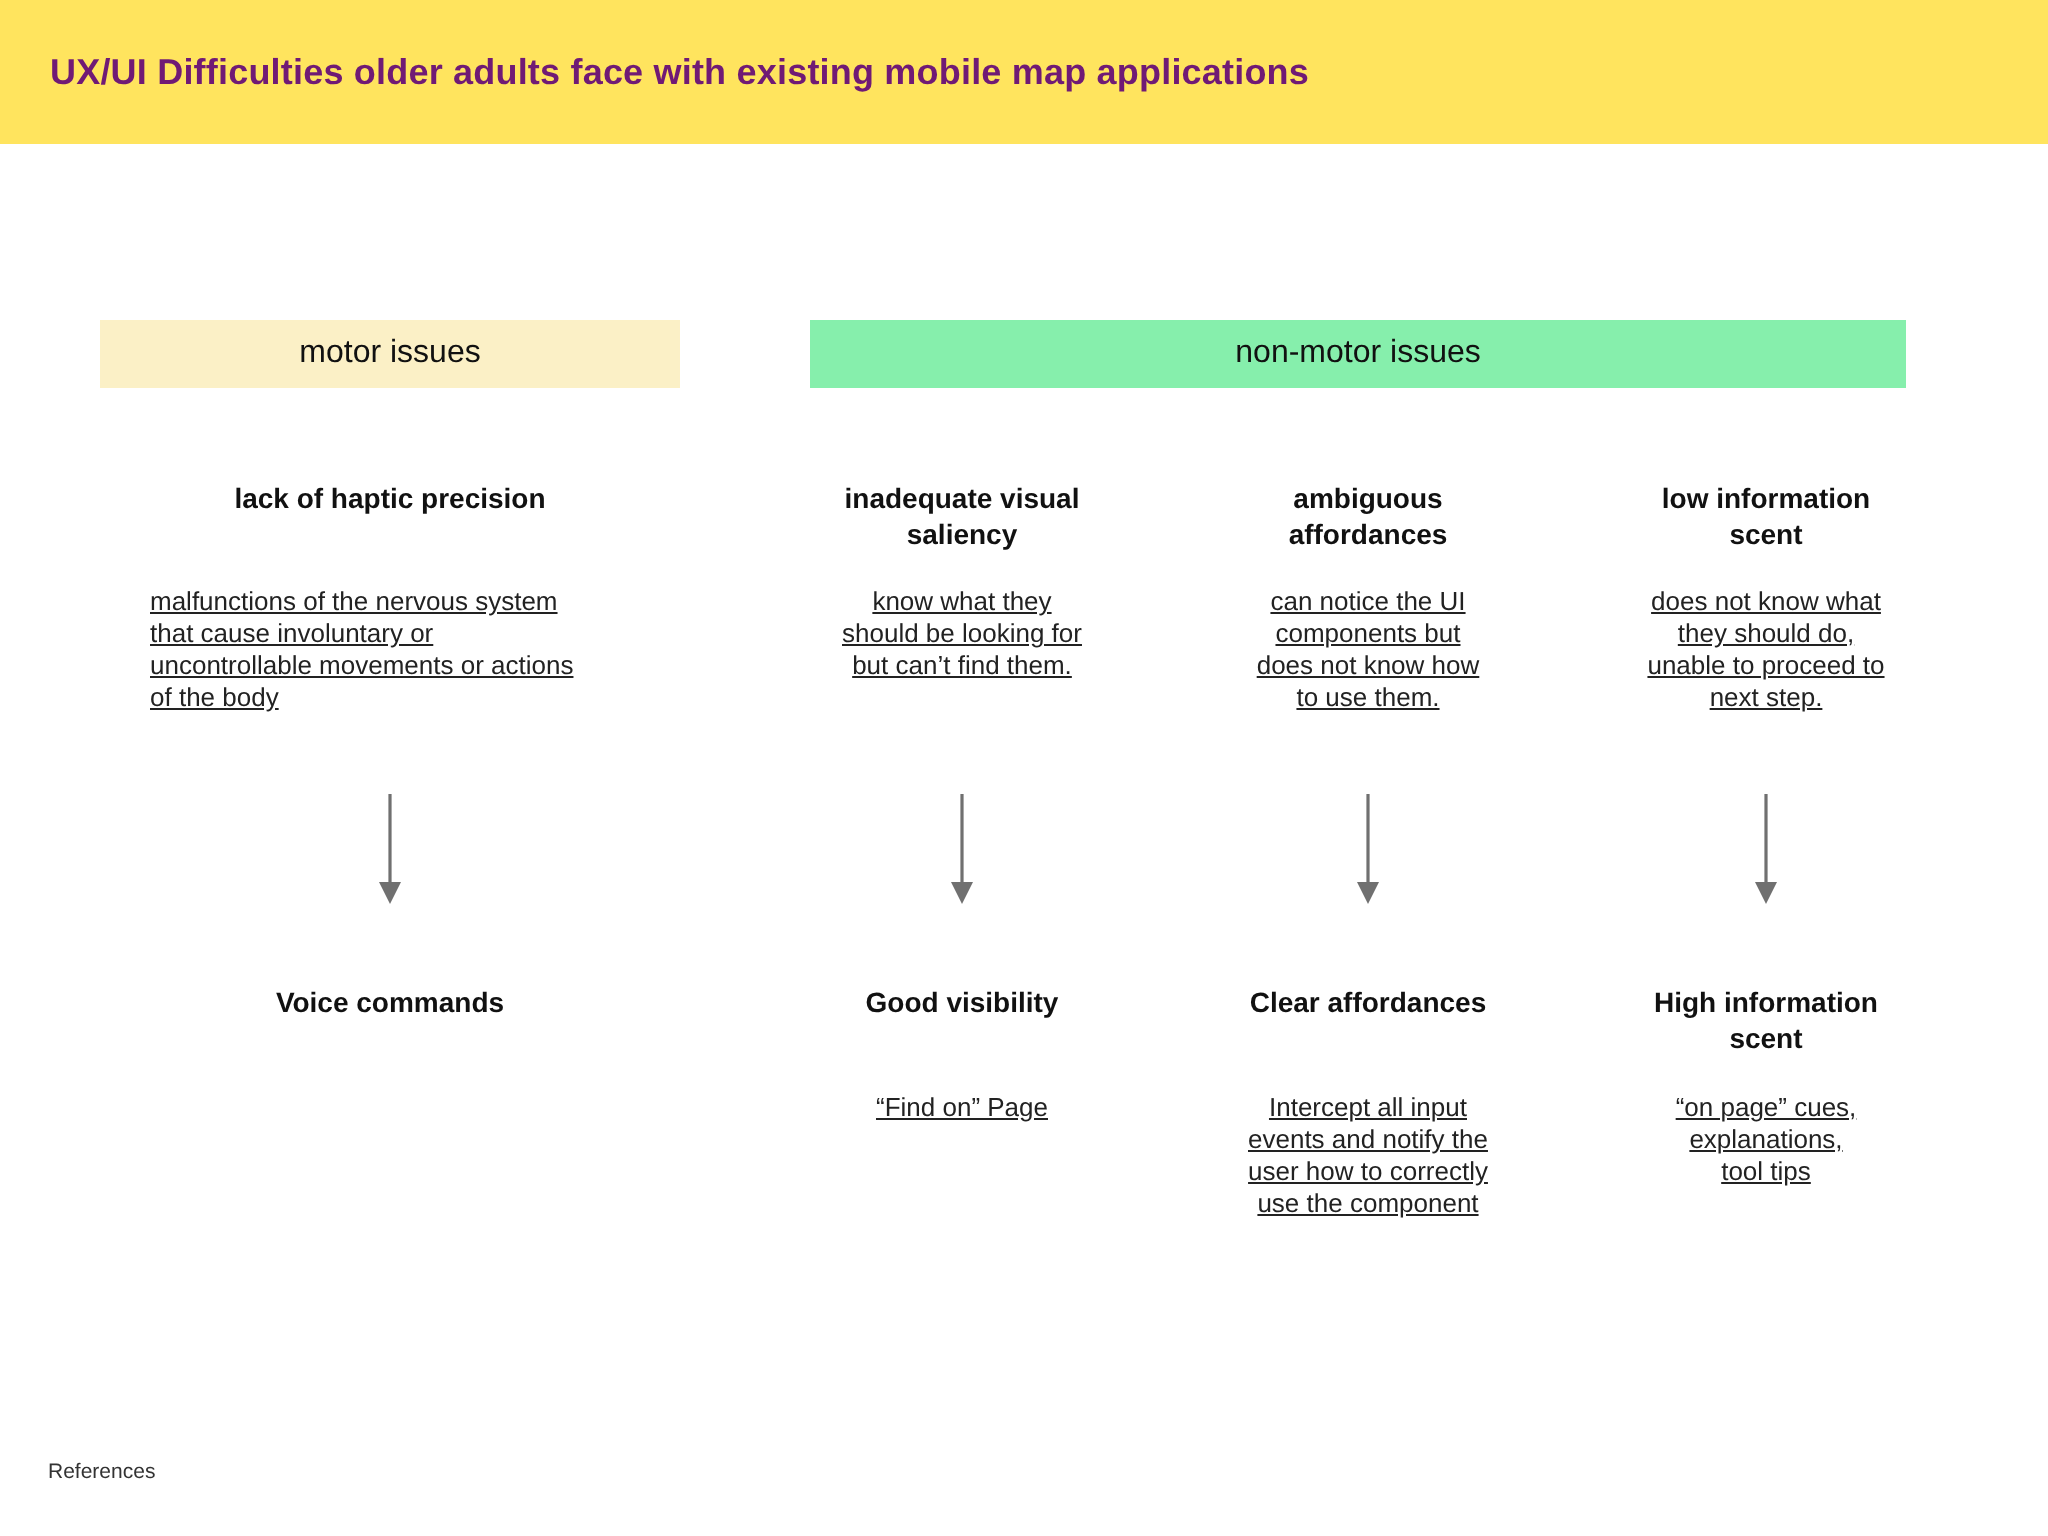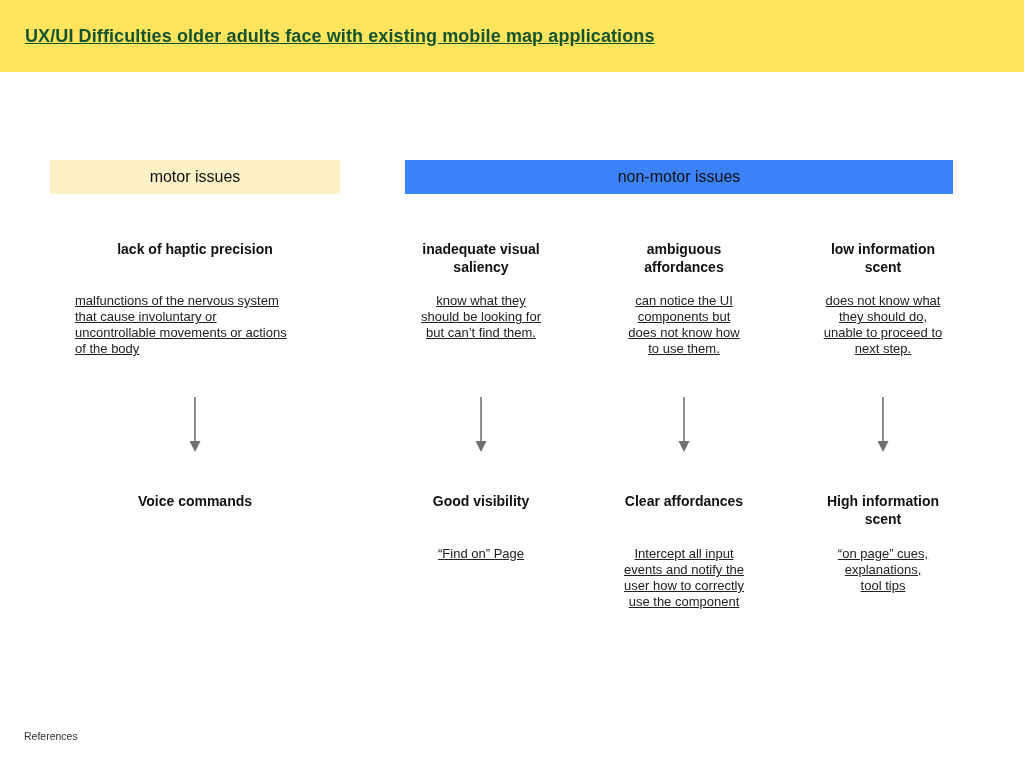--- a/index.html
+++ b/index.html
@@ -22,39 +22,38 @@
     left: 0; top: 0;
     width: 1024px; height: 72px;
     background: #FFE45E;
     display: flex;
     align-items: center;
     padding: 0 25px;
   }
   .banner h1 {
     font-size: 18px;
     font-weight: 700;
-    color: #14532d;
+    color: #701a75;
     letter-spacing: 0.1px;
-    text-decoration: underline;
   }
 
   
   .section-header {
     position: absolute;
     top: 160px;
     height: 34px;
     display: flex;
     align-items: center;
     justify-content: center;
     font-weight: 400;
     font-size: 16px;
     color: #111111;
   }
   .section-header.motor    { left: 50px;  width: 290px; background: #FBF0C6; }
-  .section-header.nonmotor { left: 405px; width: 548px; background: #3b82f6; text-align: right; }
+  .section-header.nonmotor { left: 405px; width: 548px; background: #86efac; text-align: right; }
 
   
   .column {
     position: absolute;
     top: 240px;
     height: 440px;
   }
   .col1 { left: 75px;  width: 240px; }
   .col2 { left: 401px; width: 160px; }
   .col3 { left: 604px; width: 160px; }

